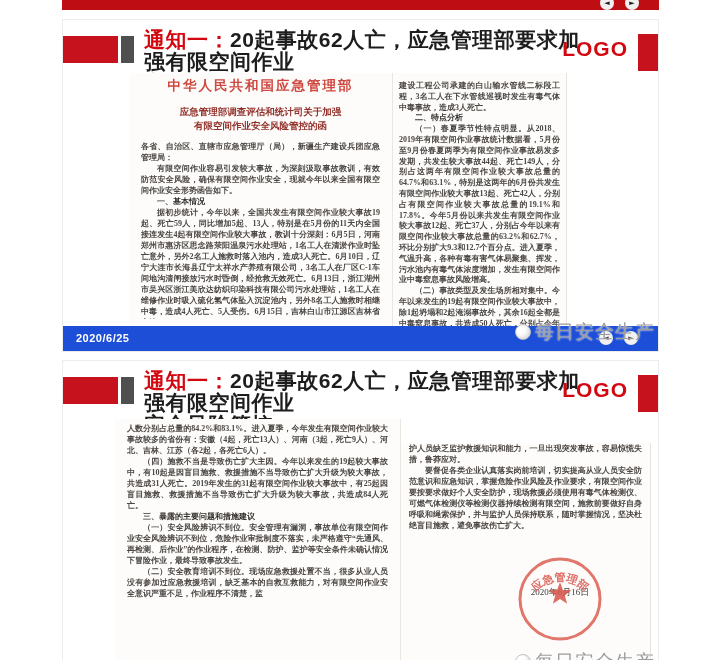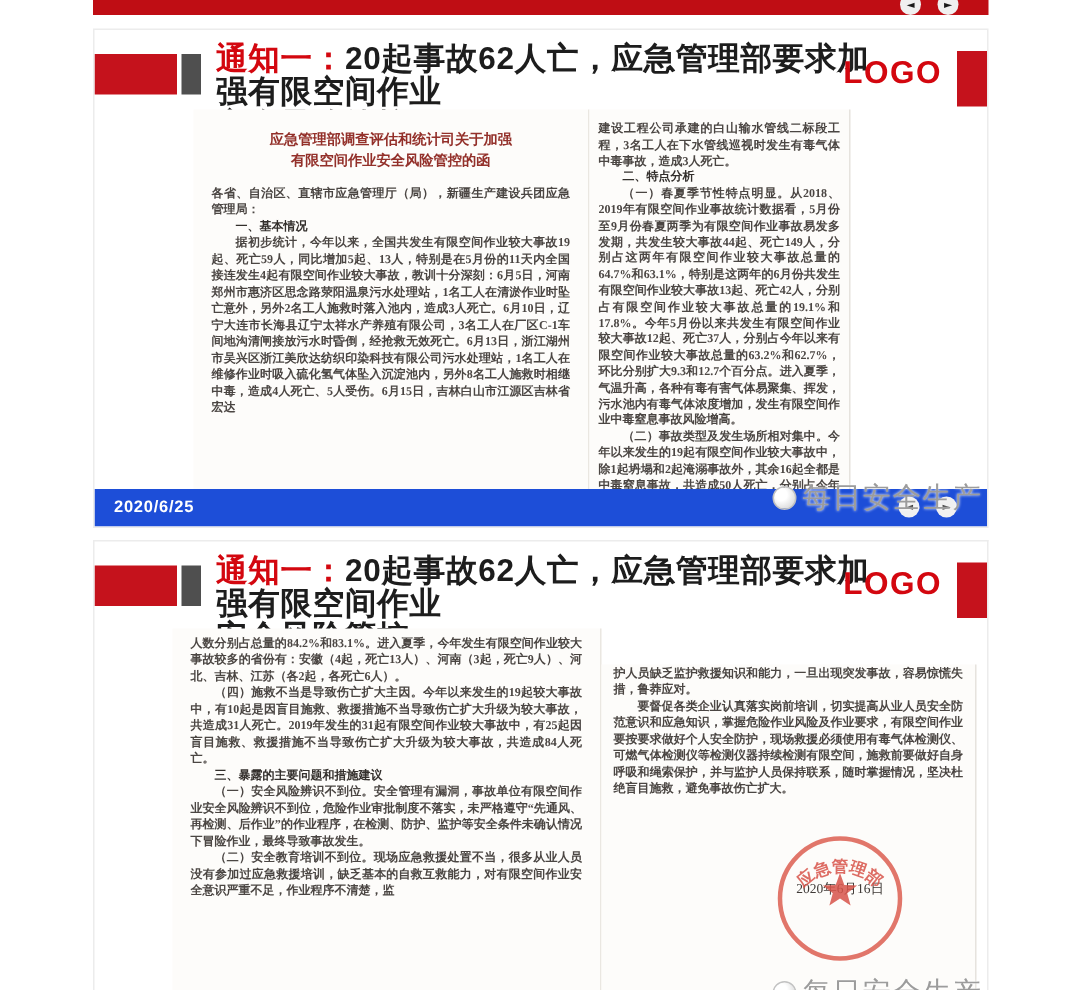--- a/index.html
+++ b/index.html
@@ -98,25 +98,27 @@
     <div class="hdr-gray"></div>
     <div class="hdr-title">
       <span class="red">通知一：</span><span>20起事故62人亡，应急管理部要求加强有限空间作业</span><br>
       <span>安全风险管控</span>
     </div>
     <div class="logo">LOGO</div>
     <div class="hdr-right-block"></div>
 
     <div class="doc s1-doc-left">
       <div class="txt">
+        <div class="letterhead">中华人民共和国应急管理部</div>
         <div class="doc-title">
           <span>应急管理部调查评估和统计司关于加强</span><br>
           <span>有限空间作业安全风险管控的函</span>
         </div>
         <p class="noindent">各省、自治区、直辖市应急管理厅（局），新疆生产建设兵团应急管理局：</p>
+        <p>有限空间作业容易引发较大事故，为深刻汲取事故教训，有效防范安全风险，确保有限空间作业安全，现就今年以来全国有限空间作业安全形势函告如下。</p>
         <p class="h">一、基本情况</p>
         <p>据初步统计，今年以来，全国共发生有限空间作业较大事故19起、死亡59人，同比增加5起、13人，特别是在5月份的11天内全国接连发生4起有限空间作业较大事故，教训十分深刻：6月5日，河南郑州市惠济区思念路荥阳温泉污水处理站，1名工人在清淤作业时坠亡意外，另外2名工人施救时落入池内，造成3人死亡。6月10日，辽宁大连市长海县辽宁太祥水产养殖有限公司，3名工人在厂区C-1车间地沟清闸接放污水时昏倒，经抢救无效死亡。6月13日，浙江湖州市吴兴区浙江美欣达纺织印染科技有限公司污水处理站，1名工人在维修作业时吸入硫化氢气体坠入沉淀池内，另外8名工人施救时相继中毒，造成4人死亡、5人受伤。6月15日，吉林白山市江源区吉林省宏达</p>
       </div>
       <div class="redline"></div>
     </div>
 
     <div class="doc s1-doc-right">
       <p class="noindent">建设工程公司承建的白山输水管线二标段工程，3名工人在下水管线巡视时发生有毒气体中毒事故，造成3人死亡。</p>
       <p class="h">二、特点分析</p>
       <p>（一）春夏季节性特点明显。从2018、2019年有限空间作业事故统计数据看，5月份至9月份春夏两季为有限空间作业事故易发多发期，共发生较大事故44起、死亡149人，分别占这两年有限空间作业较大事故总量的64.7%和63.1%，特别是这两年的6月份共发生有限空间作业较大事故13起、死亡42人，分别占有限空间作业较大事故总量的19.1%和17.8%。今年5月份以来共发生有限空间作业较大事故12起、死亡37人，分别占今年以来有限空间作业较大事故总量的63.2%和62.7%，环比分别扩大9.3和12.7个百分点。进入夏季，气温升高，各种有毒有害气体易聚集、挥发，污水池内有毒气体浓度增加，发生有限空间作业中毒窒息事故风险增高。</p>

